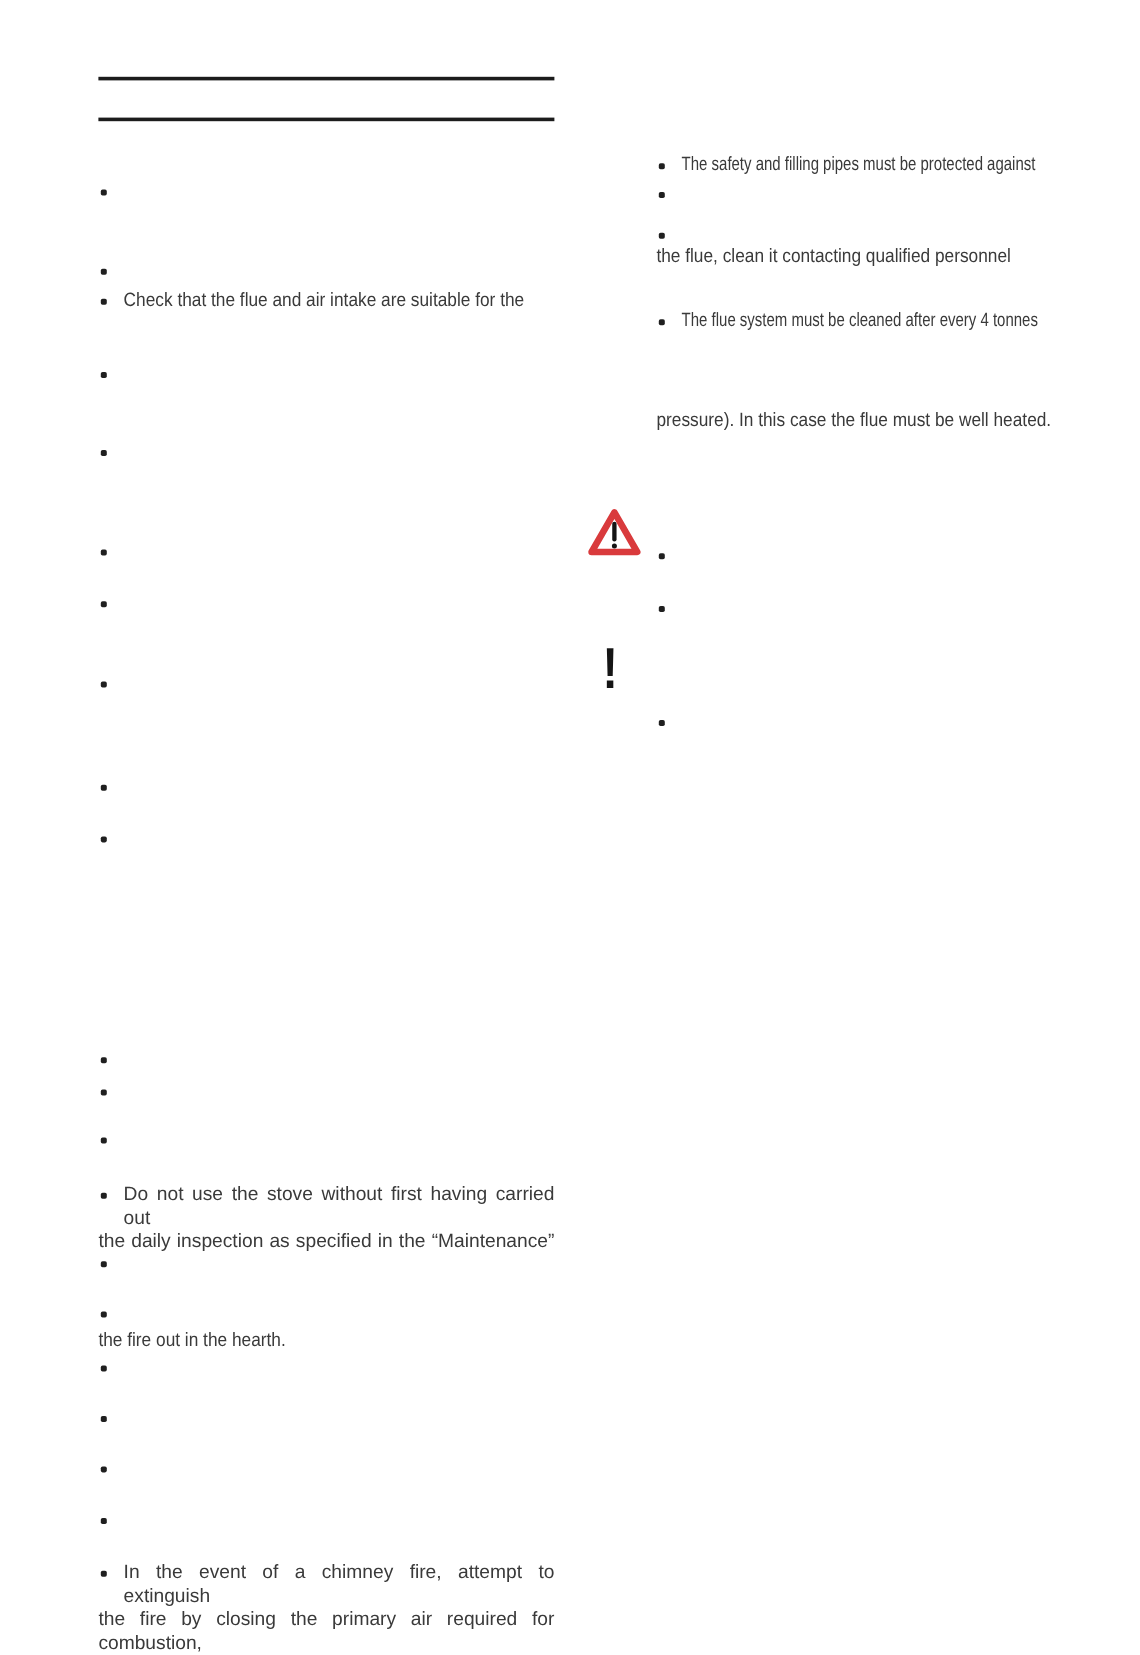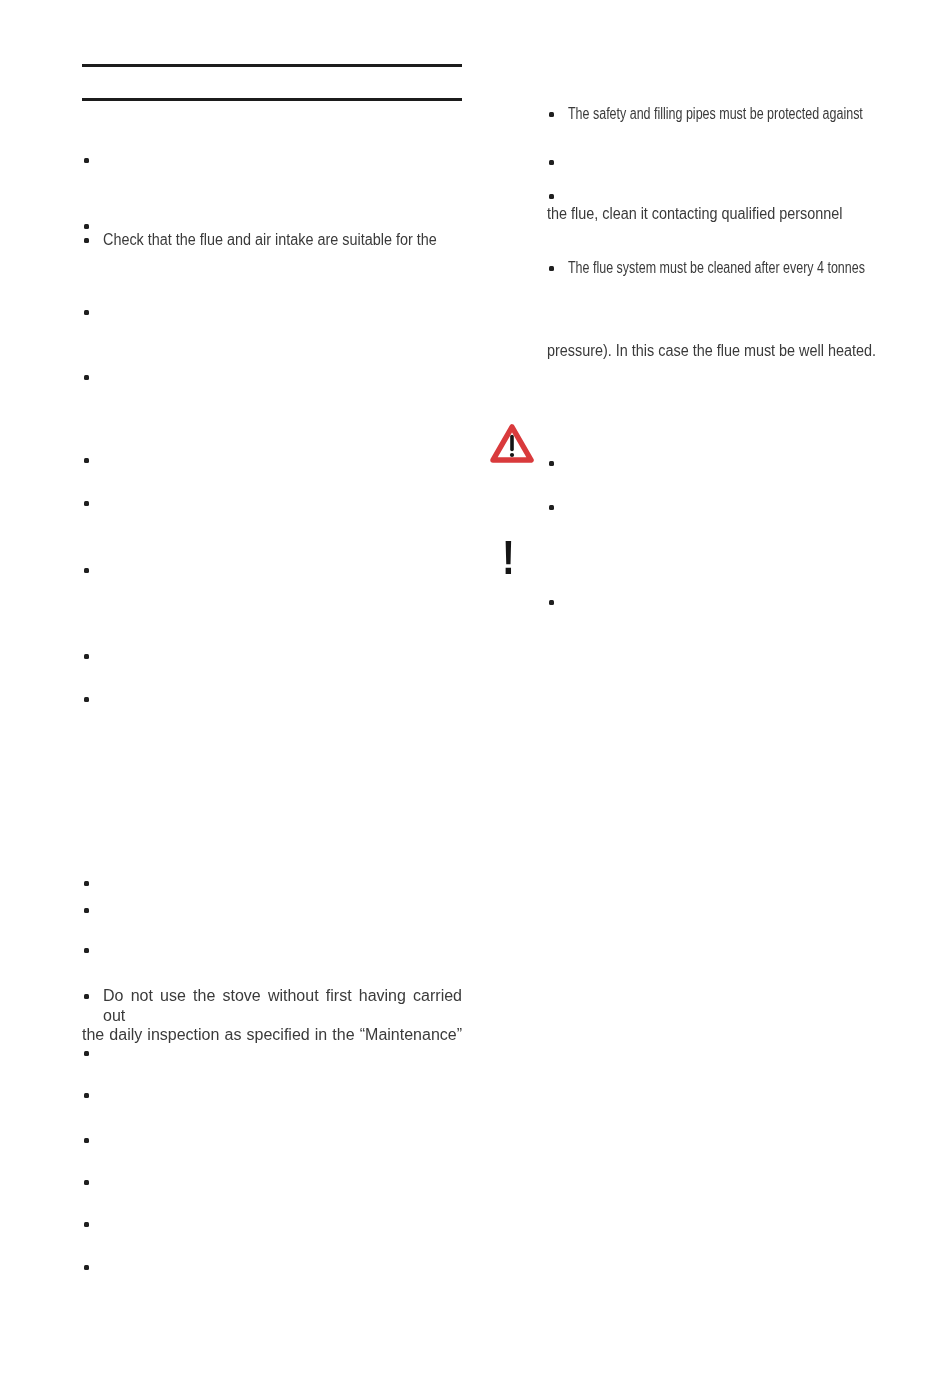--- a/index.html
+++ b/index.html
@@ -65,21 +65,21 @@
   <div class="rule" id="header-rule-top" style="left: 82px; width: 380px; top: 64px; background: rgb(28, 28, 28);"></div>
   <div class="rule" id="header-rule-bottom" style="left: 82px; width: 380px; top: 98px; background: rgb(28, 28, 28);"></div>
 
   <div class="col" id="left-col" style="left: 82px; width: 380px;">
       <div class="item bullet" style="top: 150px;">
         <span class="dot"></span>
       </div>
       <div class="item bullet" style="top: 216px;">
         <span class="dot"></span>
       </div>
-      <div class="item bullet" style="top: 230px;">
+      <div class="item bullet" style="top: 241px;">
         <span class="dot"></span>
         <div class="line n-slight">Check that the flue and air intake are suitable for the</div>
       </div>
       <div class="item bullet" style="top: 302px;">
         <span class="dot"></span>
       </div>
       <div class="item bullet" style="top: 367px;">
         <span class="dot"></span>
       </div>
       <div class="item bullet" style="top: 450px;">
@@ -110,35 +110,43 @@
         <span class="dot"></span>
         <div class="line just">Do not use the stove without first having carried out</div>
         <div class="line just flush">the daily inspection as specified in the “Maintenance”</div>
       </div>
       <div class="item bullet" style="top: 1043px;">
         <span class="dot"></span>
       </div>
       <div class="item bullet" style="top: 1085px;">
         <span class="dot"></span>
       </div>
+      <div class="item" style="top: 1108px;">
+        <div class="line n-slight">the fire out in the hearth.</div>
+      </div>
       <div class="item bullet" style="top: 1130px;">
         <span class="dot"></span>
       </div>
       <div class="item bullet" style="top: 1172px;">
         <span class="dot"></span>
       </div>
       <div class="item bullet" style="top: 1214px;">
         <span class="dot"></span>
       </div>
       <div class="item bullet" style="top: 1257px;">
         <span class="dot"></span>
       </div>
+      <div class="item bullet" style="top: 1301px;">
+        <span class="dot"></span>
+        <div class="line just">In the event of a chimney fire, attempt to extinguish</div>
+        <div class="line just flush">the fire by closing the primary air required for combustion,</div>
+      </div>
     </div>
   <div class="col" id="right-col" style="left: 547px; width: 384px;">
-      <div class="item bullet" style="top: 104px;">
+      <div class="item bullet" style="top: 128px;">
         <span class="dot"></span>
         <div class="line n-tight">The safety and filling pipes must be protected against</div>
       </div>
       <div class="item bullet" style="top: 152px;">
         <span class="dot"></span>
       </div>
       <div class="item bullet" style="top: 186px;">
         <span class="dot"></span>
       </div>
       <div class="item" style="top: 204px;">

